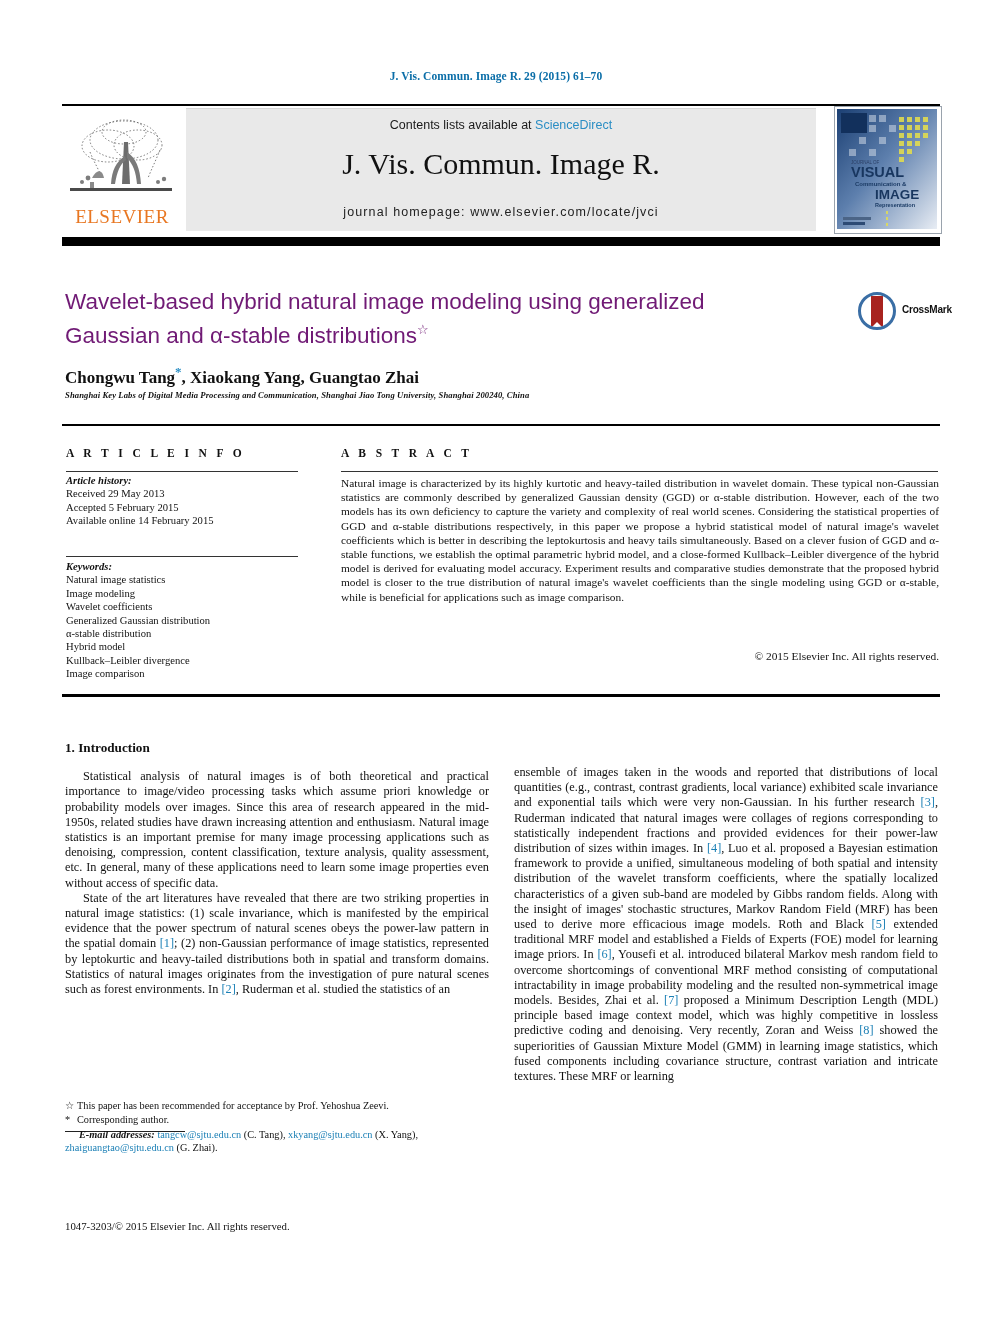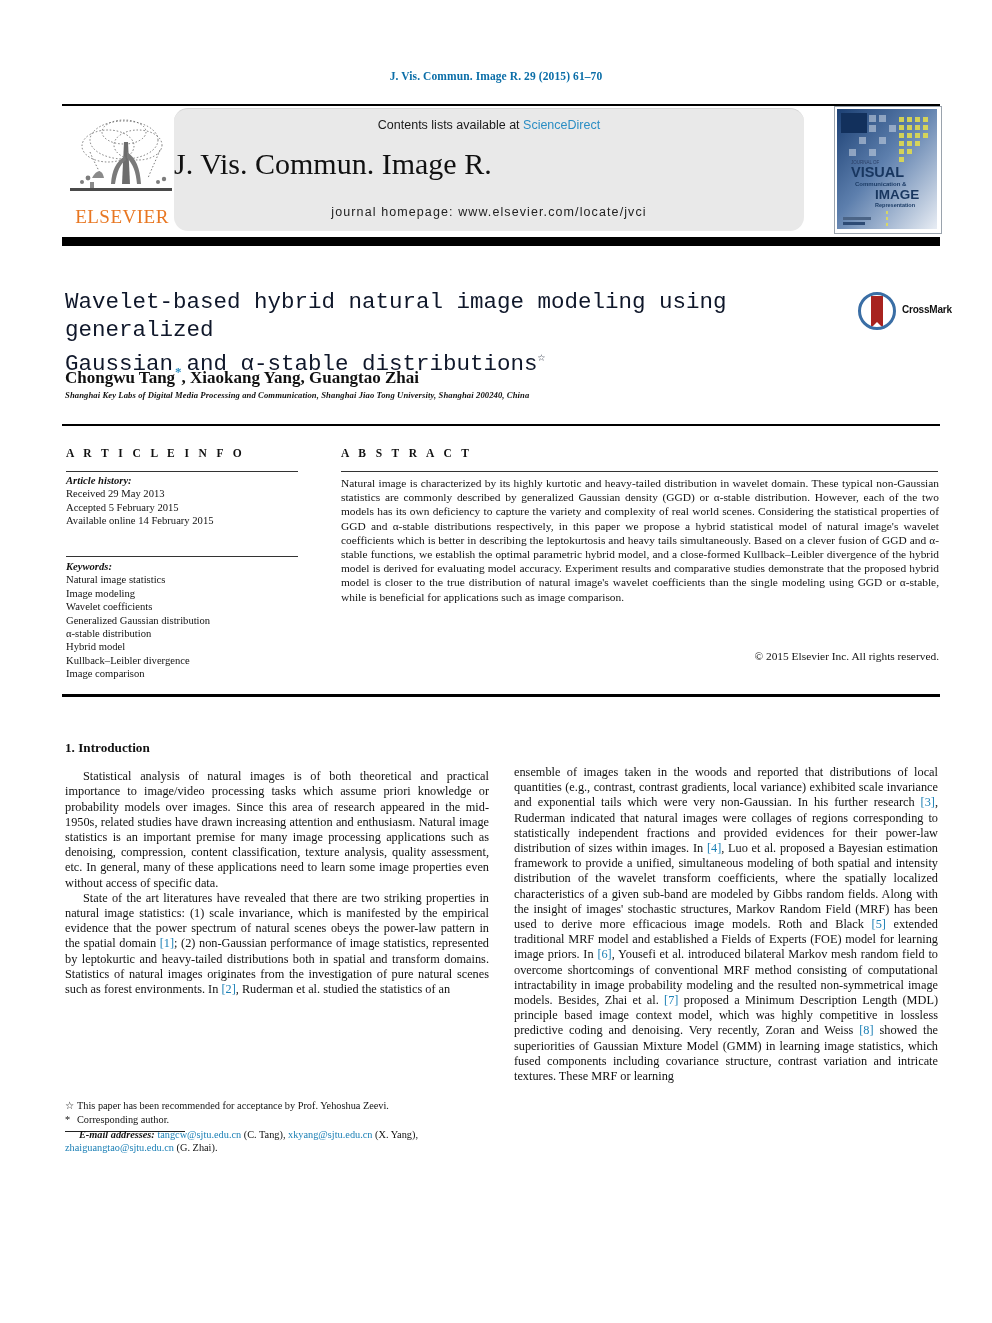--- a/index.html
+++ b/index.html
@@ -70,45 +70,44 @@
     top: 98px;
     width: 120px;
     text-align: center;
     font-family: "Liberation Serif", serif;
     font-size: 19px;
     letter-spacing: 0.5px;
     color: #e87722;
   }
   .sd-band {
     position: absolute;
-    left: 112px;
+    left: 124px;
     top: 0;
     width: 630px;
     height: 122px;
     background: #e9e9e9;
     border-top: 1px solid #d5d5d5;
-    border-radius: 14px;
   }
   .sd-line {
     position: absolute;
     left: 0;
     top: 9px;
     width: 630px;
     text-align: center;
     font-family: "Liberation Sans", sans-serif;
     font-size: 12.5px;
     color: #1a1a1a;
   }
   .sd-link { color: #2b8ec4; }
   .journal-title {
     position: absolute;
     left: 0;
     top: 38px;
     width: 630px;
-    text-align: left;
+    text-align: center;
     font-family: "Liberation Serif", serif;
     font-size: 30px;
     color: #111;
   }
   .homepage {
     position: absolute;
     left: 0;
     top: 96px;
     width: 630px;
     text-align: center;
@@ -135,24 +134,24 @@
     height: 9px;
     background: #000;
   }
 
   
   .title {
     position: absolute;
     left: 65px;
     top: 288px;
     width: 700px;
-    font-family: Liberation Mono, monospace;
+    font-family: Liberation Sans, sans-serif;
     font-size: 22.5px;
     line-height: 28px;
-    color: #0f172a;
+    color: #701a75;
   }
   .title .dagger { font-size: 13px; vertical-align: super; }
   .authors {
     position: absolute;
     left: 65px;
     top: 364px;
     width: 720px;
     font-family: "Liberation Serif", serif;
     font-size: 17px;
     color: #111;
@@ -510,15 +509,16 @@
   <div class="footnotes">
     <div><span class="fn-mark">☆</span><span>This paper has been recommended for acceptance by Prof. Yehoshua Zeevi.</span></div>
     <div><span class="fn-mark">*</span><span>Corresponding author.</span></div>
     <div style="text-indent:14px">
       <span class="em-lbl">E-mail addresses:</span>
       <span class="mail">tangcw@sjtu.edu.cn</span><span> (C. Tang), </span><span class="mail">xkyang@sjtu.edu.cn</span><span> (X. Yang), </span><span class="mail">zhaiguangtao@sjtu.edu.cn</span><span> (G. Zhai).</span>
     </div>
   </div>
 
   <div class="doi-block">
+    <div>1047-3203/© 2015 Elsevier Inc. All rights reserved.</div>
   </div>
 
 </div>
 
 </body></html>

